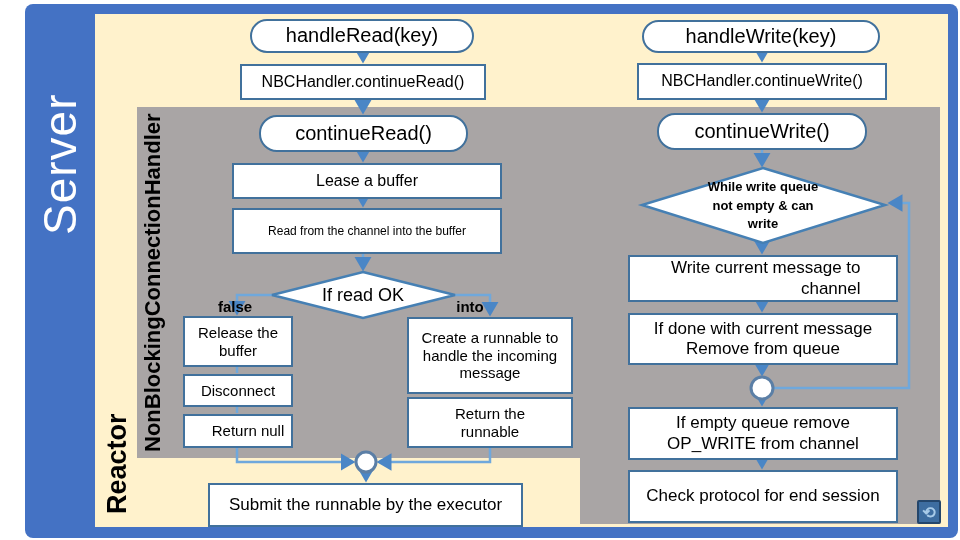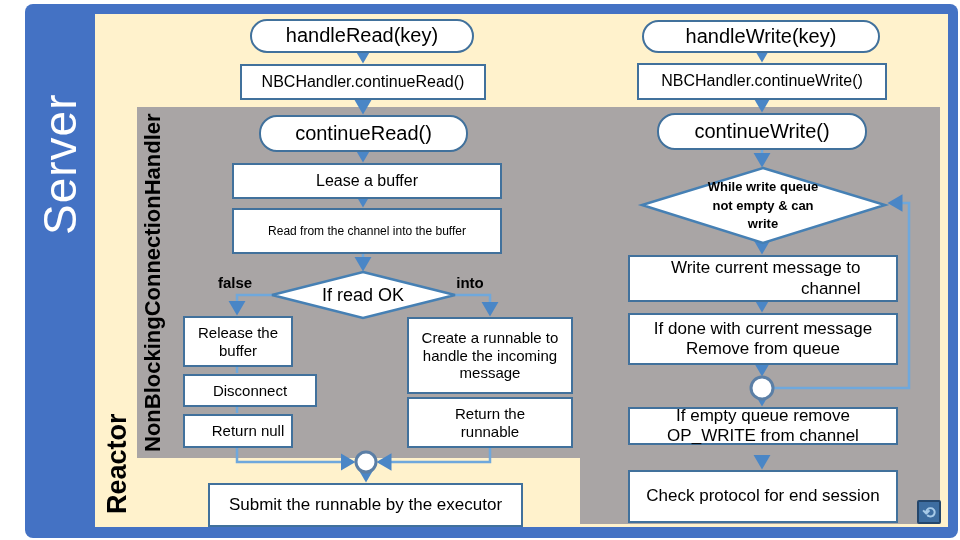--- a/index.html
+++ b/index.html
@@ -12,21 +12,21 @@
   .gray-r{left:580px;top:107px;width:360px;height:417px;background:#A9A5A5;}
   .vlabel{writing-mode:vertical-rl;transform:rotate(180deg);
           display:flex;align-items:center;justify-content:center;text-align:center;}
   .server-label{left:25px;top:14px;width:70px;height:300px;color:#fff;font-size:46px;letter-spacing:1px;}
   .handler-label{left:136px;top:107px;width:34px;height:351px;font-weight:bold;font-size:22px;color:#000;}
   .reactor-label{left:98px;top:401px;width:38px;height:126px;font-weight:bold;font-size:27px;color:#000;}
   .node{background:#fff;border:2px solid #41719C;display:flex;align-items:center;
         justify-content:center;text-align:center;line-height:1.18;color:#000;}
   .pill{border-radius:18px;font-size:20px;border-width:2px;}
   .lbl{display:flex;align-items:center;justify-content:center;text-align:center;
-       font-weight:bold;font-size:15px;color:#000;}
+       font-weight:bold;font-size:15px;color:#000;margin-top:24px;}
   .dtext{display:flex;align-items:center;justify-content:center;text-align:center;color:#000;}
   svg.wires{left:0;top:0;width:960px;height:540px;pointer-events:none;}
   .ret-btn{left:917px;top:500px;width:24px;height:24px;background:rgba(52,104,160,0.92);
            border:2px solid #24466B;display:flex;align-items:center;justify-content:center;
            color:#A8CBE8;font-size:16px;font-weight:bold;border-radius:2px;}
 </style>
 </head>
 <body>
 
 <div class="abs frame"></div>
@@ -81,21 +81,21 @@
 <div class="abs node" style="left:232px;top:163px;width:270px;height:36px;font-size:16px;">Lease a buffer</div>
 <div class="abs node" style="left:232px;top:208px;width:270px;height:46px;font-size:12px;">
     <span style="max-width:240px;">Read from the channel into the buffer</span>
   </div>
 <div class="abs dtext" style="left:293px;top:273px;width:140px;height:44px;font-size:18px;">If read OK</div>
 <div class="abs lbl" style="left:211px;top:274px;width:48px;height:17px;">false</div>
 <div class="abs lbl" style="left:446px;top:274px;width:48px;height:17px;">into</div>
 <div class="abs node" style="left:183px;top:316px;width:110px;height:51px;font-size:15px;">
     <span style="max-width:90px;">Release the buffer</span>
   </div>
-<div class="abs node" style="left:183px;top:374px;width:134px;height:33px;font-size:15px;">Disconnect</div>
+<div class="abs node" style="left:183px;top:374px;width:110px;height:33px;font-size:15px;">Disconnect</div>
 <div class="abs node" style="left:183px;top:414px;width:110px;height:34px;font-size:15px;padding-left:20px;">Return null</div>
 <div class="abs node" style="left:407px;top:317px;width:166px;height:77px;font-size:15px;">
     <span style="max-width:148px;">Create a runnable to handle the incoming message</span>
   </div>
 <div class="abs node" style="left:407px;top:397px;width:166px;height:51px;font-size:15px;">
     <span style="max-width:100px;">Return the runnable</span>
   </div>
 <div class="abs node" style="left:208px;top:483px;width:315px;height:44px;font-size:17px;">Submit the runnable by the executor</div>
 
 <div class="abs node pill" style="left:642px;top:20px;width:238px;height:33px;">handleWrite(key)</div>
@@ -103,20 +103,20 @@
 <div class="abs node pill" style="left:657px;top:113px;width:210px;height:37px;">continueWrite()</div>
 <div class="abs dtext" style="left:683px;top:175px;width:160px;height:62px;font-size:13px;font-weight:bold;line-height:1.45;">
     <span style="max-width:118px;">While write queue not empty &amp; can write</span>
   </div>
 <div class="abs node" style="left:628px;top:255px;width:270px;height:47px;font-size:17px;text-align:right;">
     <span style="max-width:195px;">Write current message to channel</span>
   </div>
 <div class="abs node" style="left:628px;top:313px;width:270px;height:52px;font-size:17px;">
     <span style="max-width:235px;">If done with current message Remove from queue</span>
   </div>
-<div class="abs node" style="left:628px;top:407px;width:270px;height:38px;font-size:17px;">
+<div class="abs node" style="left:628px;top:407px;width:270px;height:53px;font-size:17px;">
     <span style="max-width:215px;">If empty queue remove OP_WRITE from  channel</span>
   </div>
 <div class="abs node" style="left:628px;top:470px;width:270px;height:53px;font-size:17px;text-align:center;">Check protocol for end session</div>
 
 <div class="abs ret-btn">
   <span>⟲</span>
 </div>
 
 </body></html>

